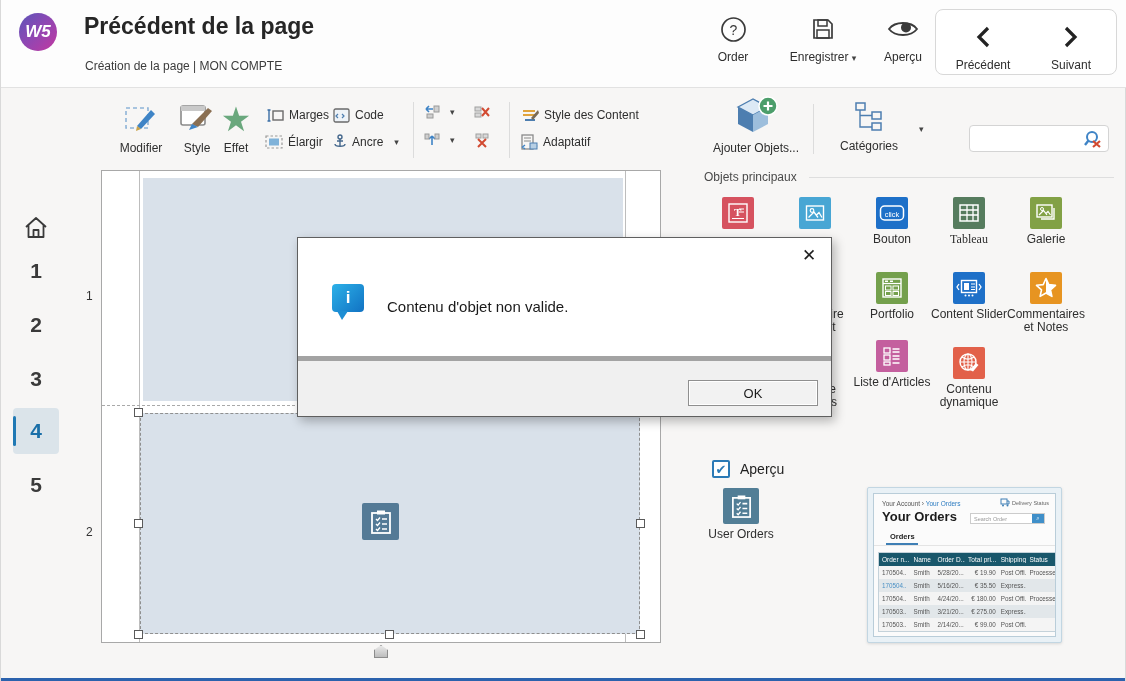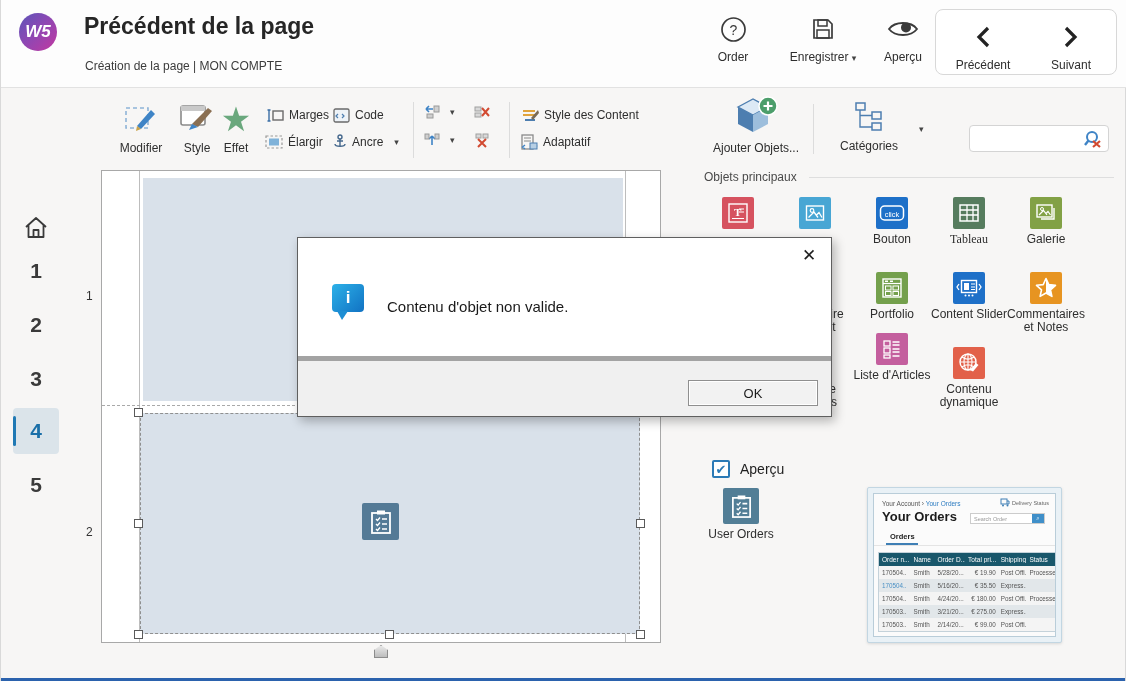--- a/index.html
+++ b/index.html
@@ -490,21 +490,21 @@
           <path d="M12 2.5 L14.8 8.6 L21.5 9.3 L16.5 13.8 L17.9 20.4 L12 17 z" fill="#fff"></path>
         </svg>
     </div>
     <div class="olabel">Commentaires et Notes</div>
   </div>
 
   <div class="obj" style="left:775px; top:347px;">
     <div class="oicon" style="background:#9aa4ab;"></div>
     <div class="olabel">Liste de Produits</div>
   </div>
-  <div class="obj" style="left:852px; top:333px;">
+  <div class="obj" style="left:852px; top:340px;">
     <div class="oicon" style="background:#c45f9e;">
       <svg width="22" height="22" viewBox="0 0 22 22">
           <rect x="3" y="3" width="6" height="5" fill="none" stroke="#fff" stroke-width="1.3"></rect>
           <rect x="3" y="10" width="6" height="5" fill="none" stroke="#fff" stroke-width="1.3"></rect>
           <rect x="3" y="17" width="6" height="3" fill="none" stroke="#fff" stroke-width="1.3"></rect>
           <path d="M11.5 4 h7 M11.5 7 h7 M11.5 11 h7 M11.5 14 h7 M11.5 18 h7" stroke="#fff" stroke-width="1.4"></path>
         </svg>
     </div>
     <div class="olabel">Liste d'Articles</div>
   </div>

